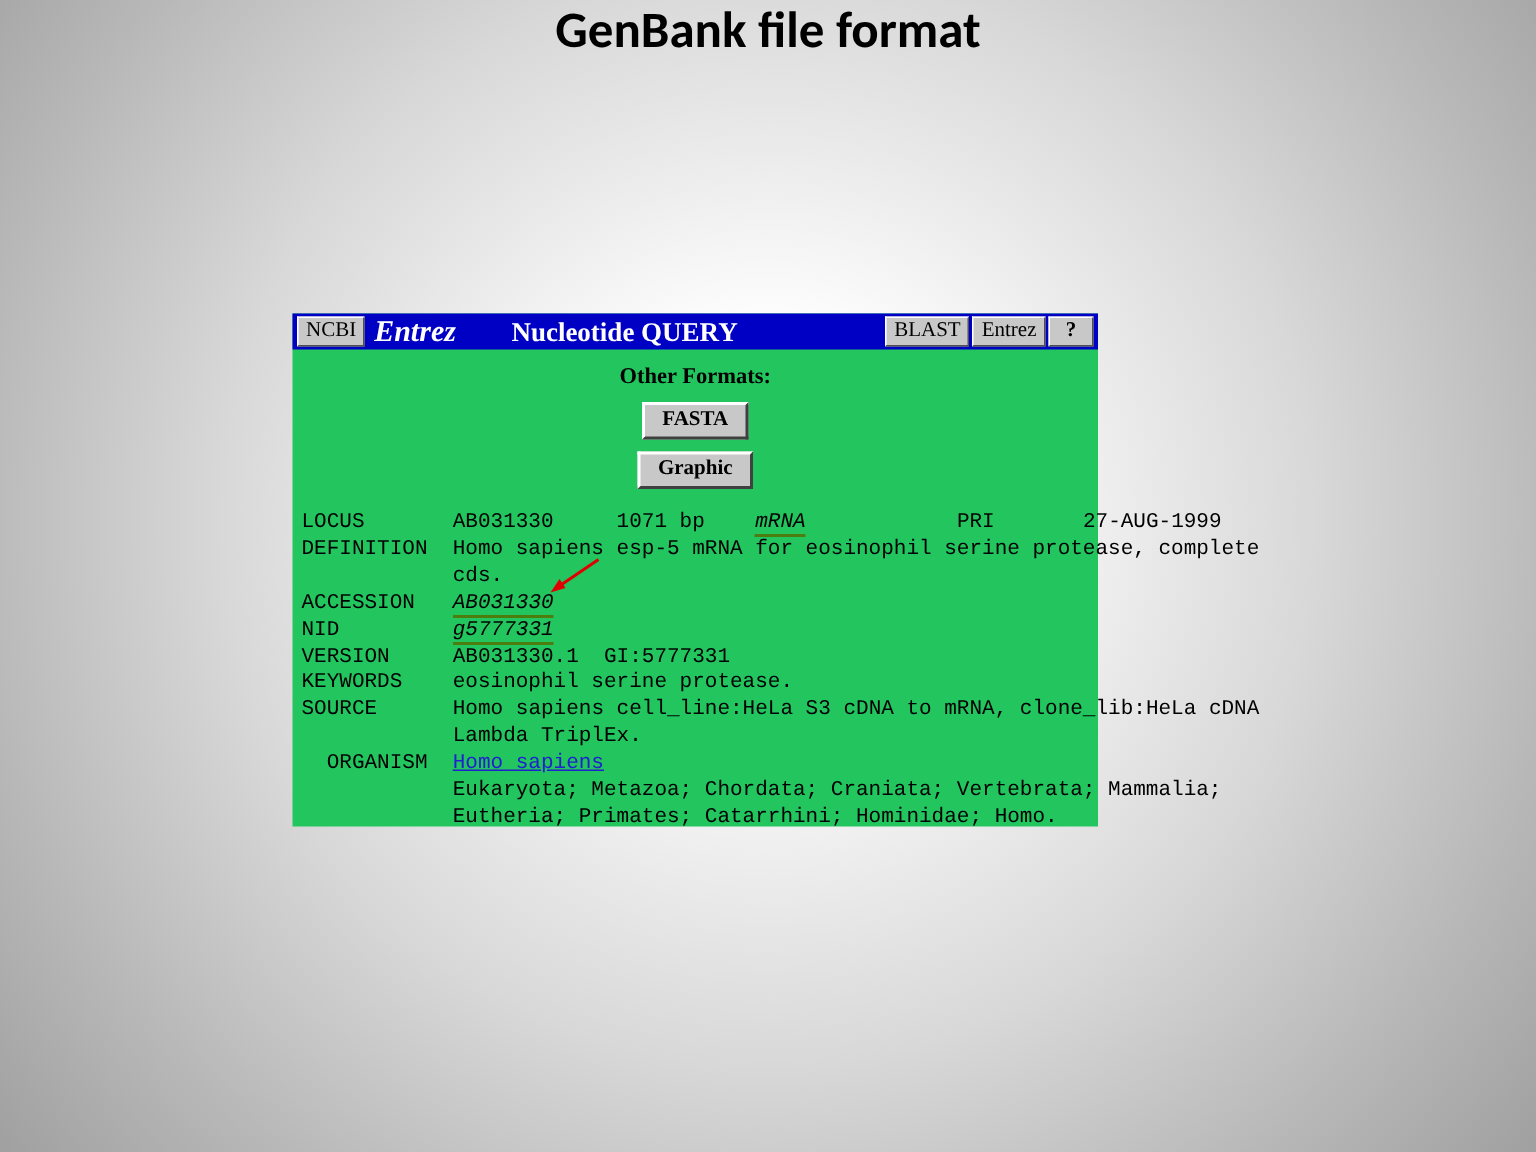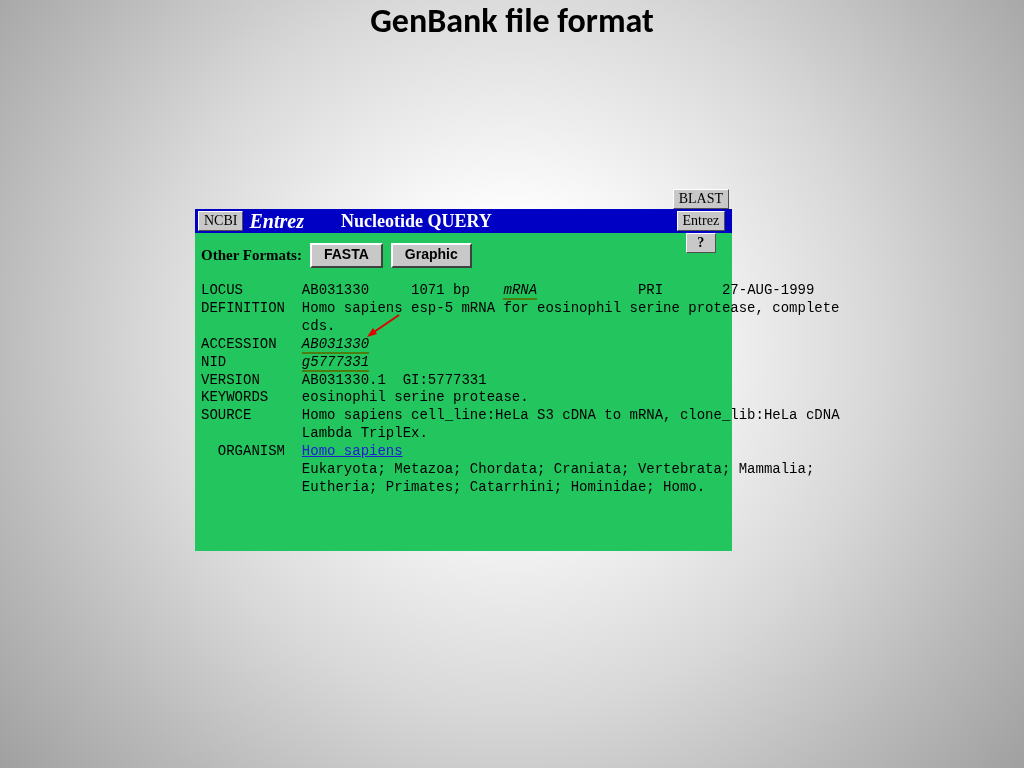--- a/index.html
+++ b/index.html
@@ -64,43 +64,43 @@
     font-family: "Times New Roman", serif;
     font-size: 18px;
     font-weight: bold;
     margin-left: 37px;
   }
   .topbar-right {
     margin-left: auto;
     display: flex;
     gap: 2px;
     align-items: center;
-    flex-direction: column;
   }
   .help-btn {
     width: 18px;
     text-align: center;
     font-weight: bold;
   }
   .fmt-area {
     padding: 10px 6px 0 6px;
     font-family: "Times New Roman", serif;
     font-size: 15px;
     font-weight: bold;
     color: #000;
   }
   .fmt-row {
     display: flex;
     align-items: center;
     gap: 8px;
     margin-bottom: 4px;
+    flex-direction: column;
   }
   .gbtn {
     background: #c8c8c8;
-    font-family: Liberation Sans, sans-serif;
+    font-family: Liberation Serif, serif;
     font-weight: bold;
     font-size: 14px;
     padding: 0 12px;
     height: 21px;
     line-height: 19px;
     border-top: 2px solid #fff;
     border-left: 2px solid #fff;
     border-right: 2px solid #404040;
     border-bottom: 2px solid #404040;
     cursor: pointer;

